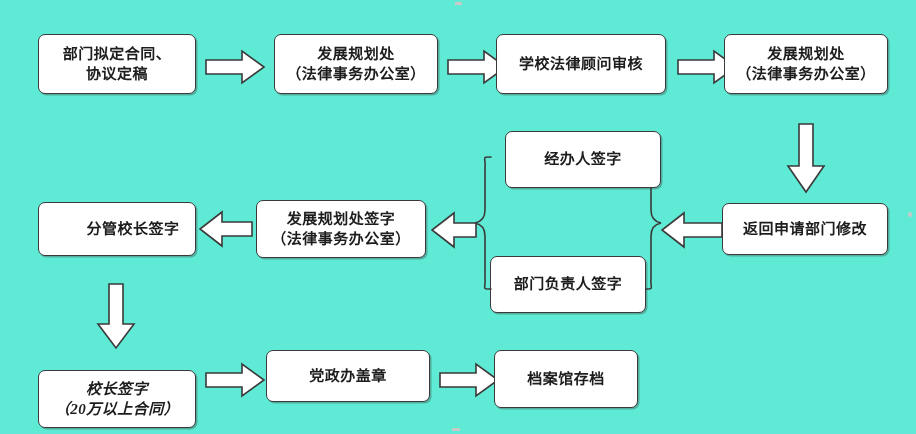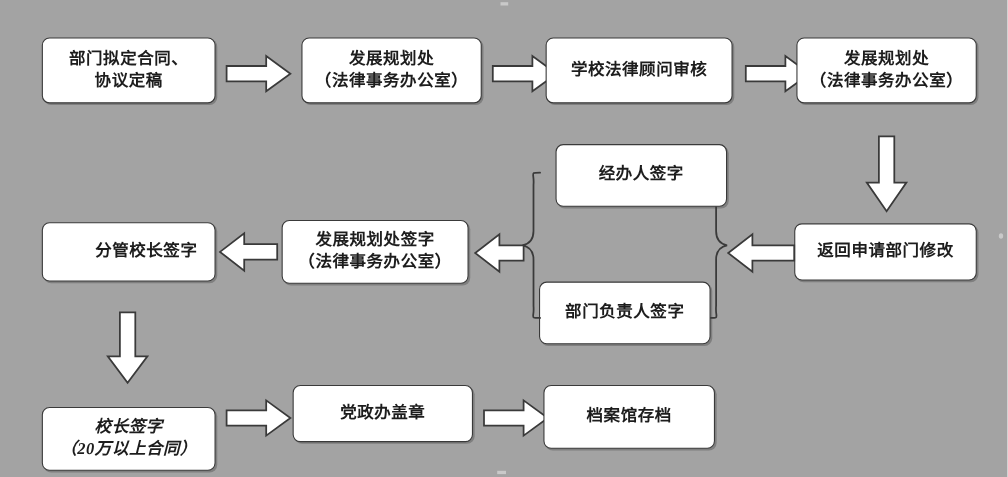--- a/index.html
+++ b/index.html
@@ -8,21 +8,21 @@
     padding: 0;
     background: #ffffff;
   }
   body {
     font-family: "Liberation Serif", "DejaVu Serif", serif;
   }
   #flow-canvas {
     position: relative;
     width: 916px;
     height: 434px;
-    background: #a3a3a3;
+    background: #5eead4;
     overflow: hidden;
   }
   .node {
     position: absolute;
     box-sizing: border-box;
     border: 1.6px solid #3a3a3a;
     border-radius: 7px;
     background: #ffffff;
     display: flex;
     align-items: center;
@@ -160,21 +160,21 @@
   </svg>
 
   <div class="node" style="left:266px; top:350px; width:164px; height:52px;">
     <span>党政办盖章</span>
   </div>
 
   <svg class="arrow-svg" style="left:438px; top:362px;" width="62" height="36" viewBox="0 0 62 36">
     <path d="M2,11 L38,11 L38,2 L60,18 L38,34 L38,25 L2,25 Z"></path>
   </svg>
 
-  <div class="node" style="left:494px; top:350px; width:156px; height:58px;">
+  <div class="node" style="left:494px; top:350px; width:144px; height:58px;">
     <span>档案馆存档</span>
   </div>
 
   <div class="edge-artifact" style="left:455px; top:2px; width:7px; height:3px;"></div>
   <div class="edge-artifact" style="left:908px; top:212px; width:4px; height:5px; border-radius:50%;"></div>
   <div class="edge-artifact" style="left:452px; top:428px; width:8px; height:3px;"></div>
 
 </div>
 
 </body></html>

